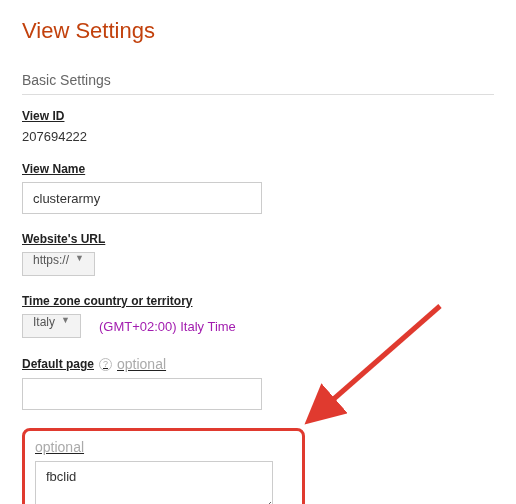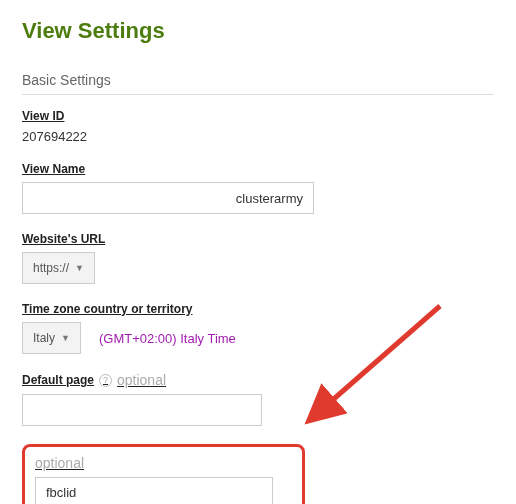--- a/index.html
+++ b/index.html
@@ -7,22 +7,22 @@
       font-family: Arial, Helvetica, sans-serif;
       background: #fff;
       color: #333;
       width: 516px;
       height: 504px;
       padding: 18px 22px;
       position: relative;
     }
     .page-title {
       font-size: 22px;
-      font-weight: 700;
-      color: #4d7c0f;
+      font-weight: 400;
+      color: #c2410c;
       margin-bottom: 28px;
     }
     .section-header {
       font-size: 14px;
       color: #666;
       padding-bottom: 6px;
       border-bottom: 1px solid #ddd;
       margin-bottom: 14px;
     }
     .field { margin-bottom: 18px; }
@@ -49,29 +49,28 @@
       font-family: inherit;
       font-size: 13px;
       padding: 7px 10px;
       border: 1px solid #ccc;
       background: #fff;
       color: #333;
       outline: none;
     }
     .text-input { height: 32px; }
     .text-area { resize: both; line-height: 1.3; }
-    .vn-input { width: 292px; text-align: right; }
+    .vn-input { width: 240px; }
     .url-row { display: flex; }
     .dropdown-btn {
       display: inline-flex;
-      align-items: center;
       gap: 6px;
       font-size: 12px;
       padding: 0 10px;
-      height: 32px;
+      height: 24px;
       background: #f3f3f3;
       border: 1px solid #ccc;
       color: #555;
       cursor: pointer;
     }
     .dropdown-btn .caret {
       font-size: 9px;
       color: #777;
     }
     .url-input {

